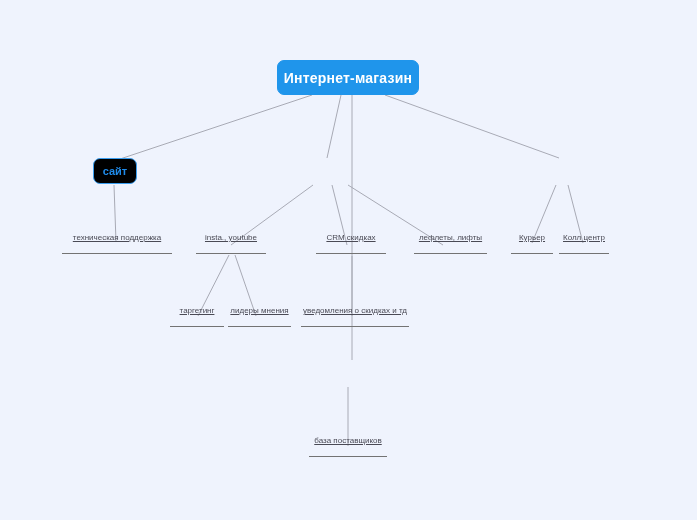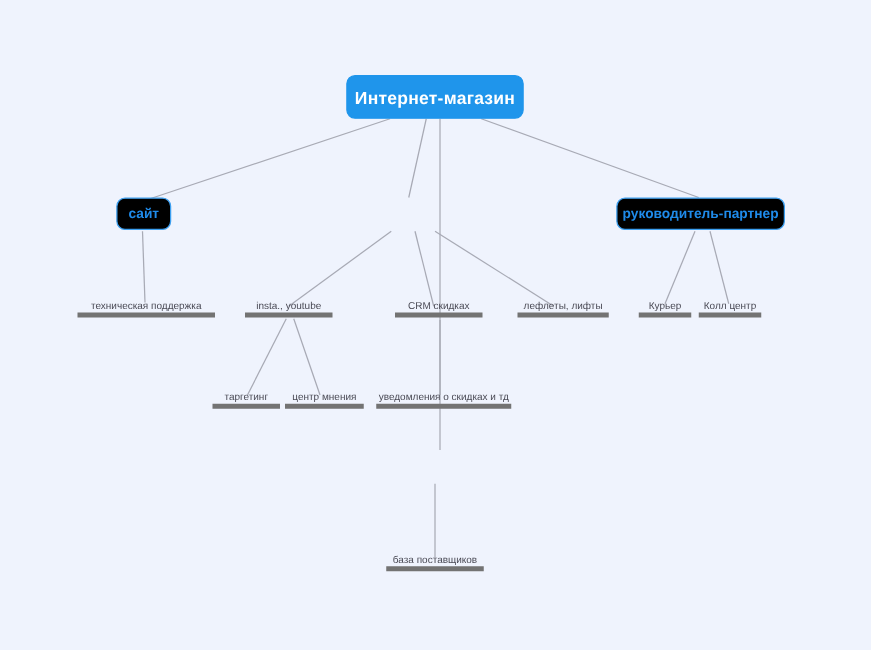--- a/index.html
+++ b/index.html
@@ -54,27 +54,28 @@
     border-radius: 7px;
     color: #1f8bea;
     font-size: 11px;
     font-weight: bold;
   }
 
   
   .node.leaf {
     background: transparent;
     border: none;
-    border-bottom: 4px solid #737373;
+    border-bottom: 1px solid #737373;
     color: #4a4a55;
     font-size: 8px;
     font-weight: normal;
-    padding-bottom: 1px;
+    padding-bottom: 11px;
     align-items: flex-end;
     justify-content: center;
+    text-decoration: underline;
   }
 </style>
 </head>
 <body>
 
 <div id="canvas">
 
   <svg id="edges" viewBox="0 0 697 520" width="697" height="520">
     <g stroke="#a8aab5" stroke-width="1" fill="none">
 
@@ -102,36 +103,35 @@
 
       <path d="M 348 387 L 348 446"></path>
     </g>
   </svg>
 
   <div class="node root" style="left:277px; top:60px; width:142px; height:35px;">Интернет-магазин</div>
 
   <div class="node branch" style="left:93px; top:158px; width:44px; height:26px;">сайт</div>
 
 
-  <div class="node branch" style="left:493px; top:158px; width:135px; height:26px;">руководитель-партнер</div>
 
 
   <div class="node leaf" style="left:62px; top:241px; width:110px; height:13px;">техническая поддержка</div>
 
   <div class="node leaf" style="left:196px; top:241px; width:70px; height:13px;">insta., youtube</div>
 
   <div class="node leaf" style="left:316px; top:241px; width:70px; height:13px;">CRM скидках</div>
 
   <div class="node leaf" style="left:414px; top:241px; width:73px; height:13px;">лефлеты, лифты</div>
 
   <div class="node leaf" style="left:511px; top:241px; width:42px; height:13px;">Курьер</div>
 
   <div class="node leaf" style="left:559px; top:241px; width:50px; height:13px;">Колл центр</div>
 
   <div class="node leaf" style="left:170px; top:314px; width:54px; height:13px;">таргетинг</div>
 
-  <div class="node leaf" style="left:228px; top:314px; width:63px; height:13px;">центр мнения</div>
+  <div class="node leaf" style="left:228px; top:314px; width:63px; height:13px;">лидеры мнения</div>
 
   <div class="node leaf" style="left:301px; top:314px; width:108px; height:13px;">уведомления о скидках и тд</div>
 
   <div class="node leaf" style="left:309px; top:444px; width:78px; height:13px;">база поставщиков</div>
 
 </div>
 
 </body></html>

